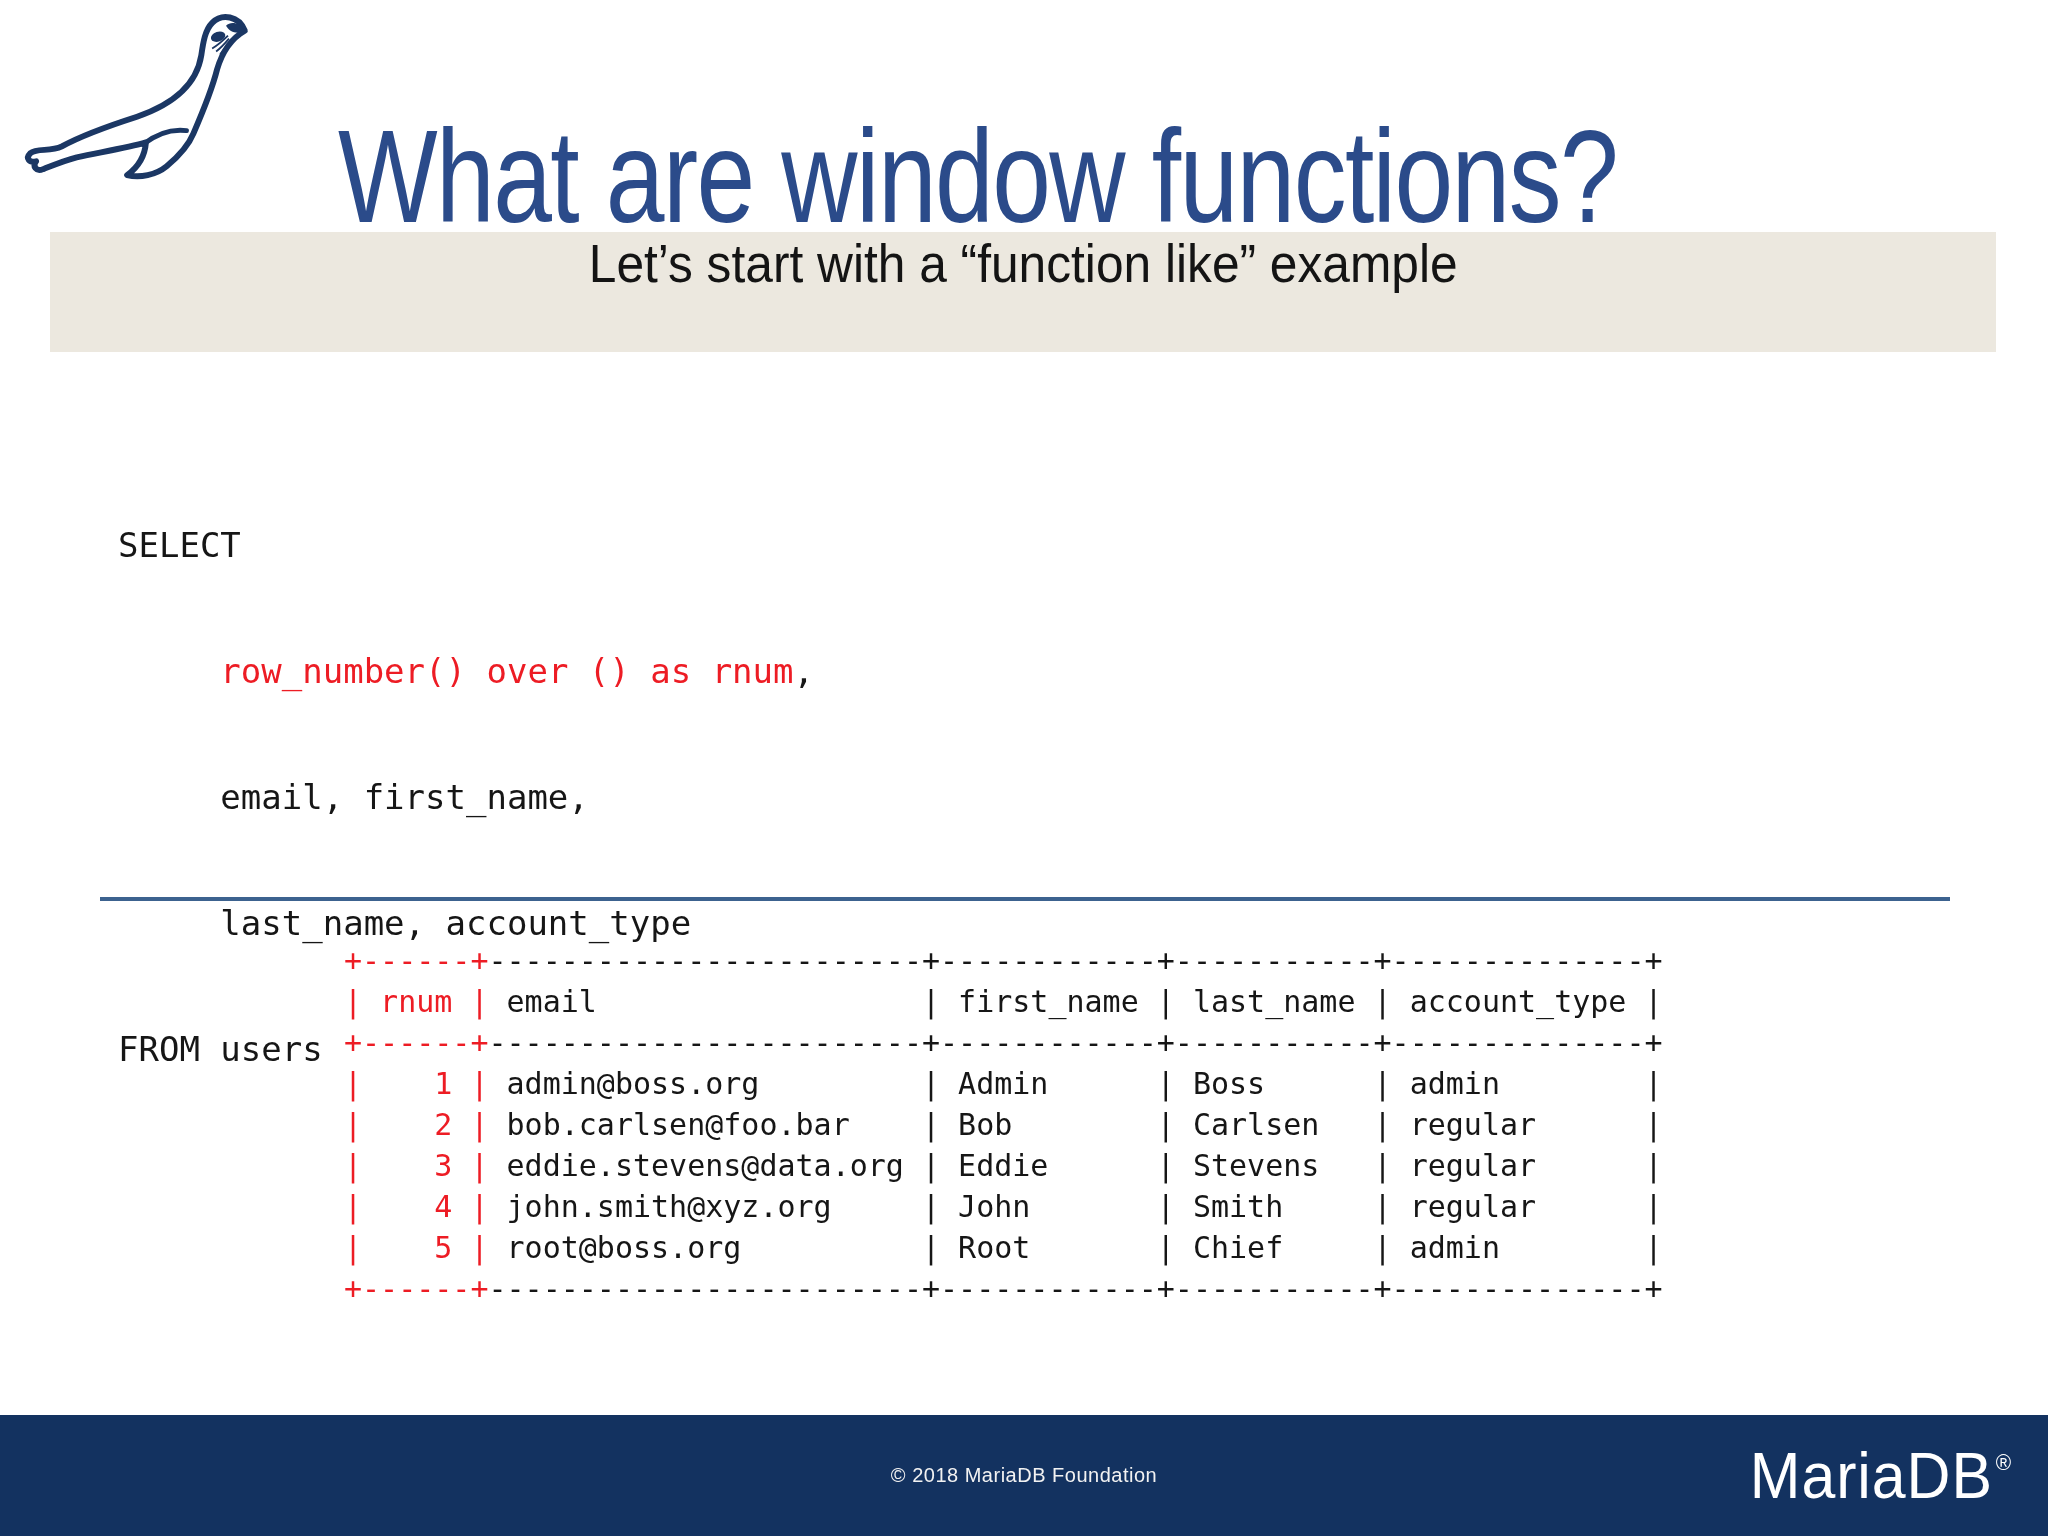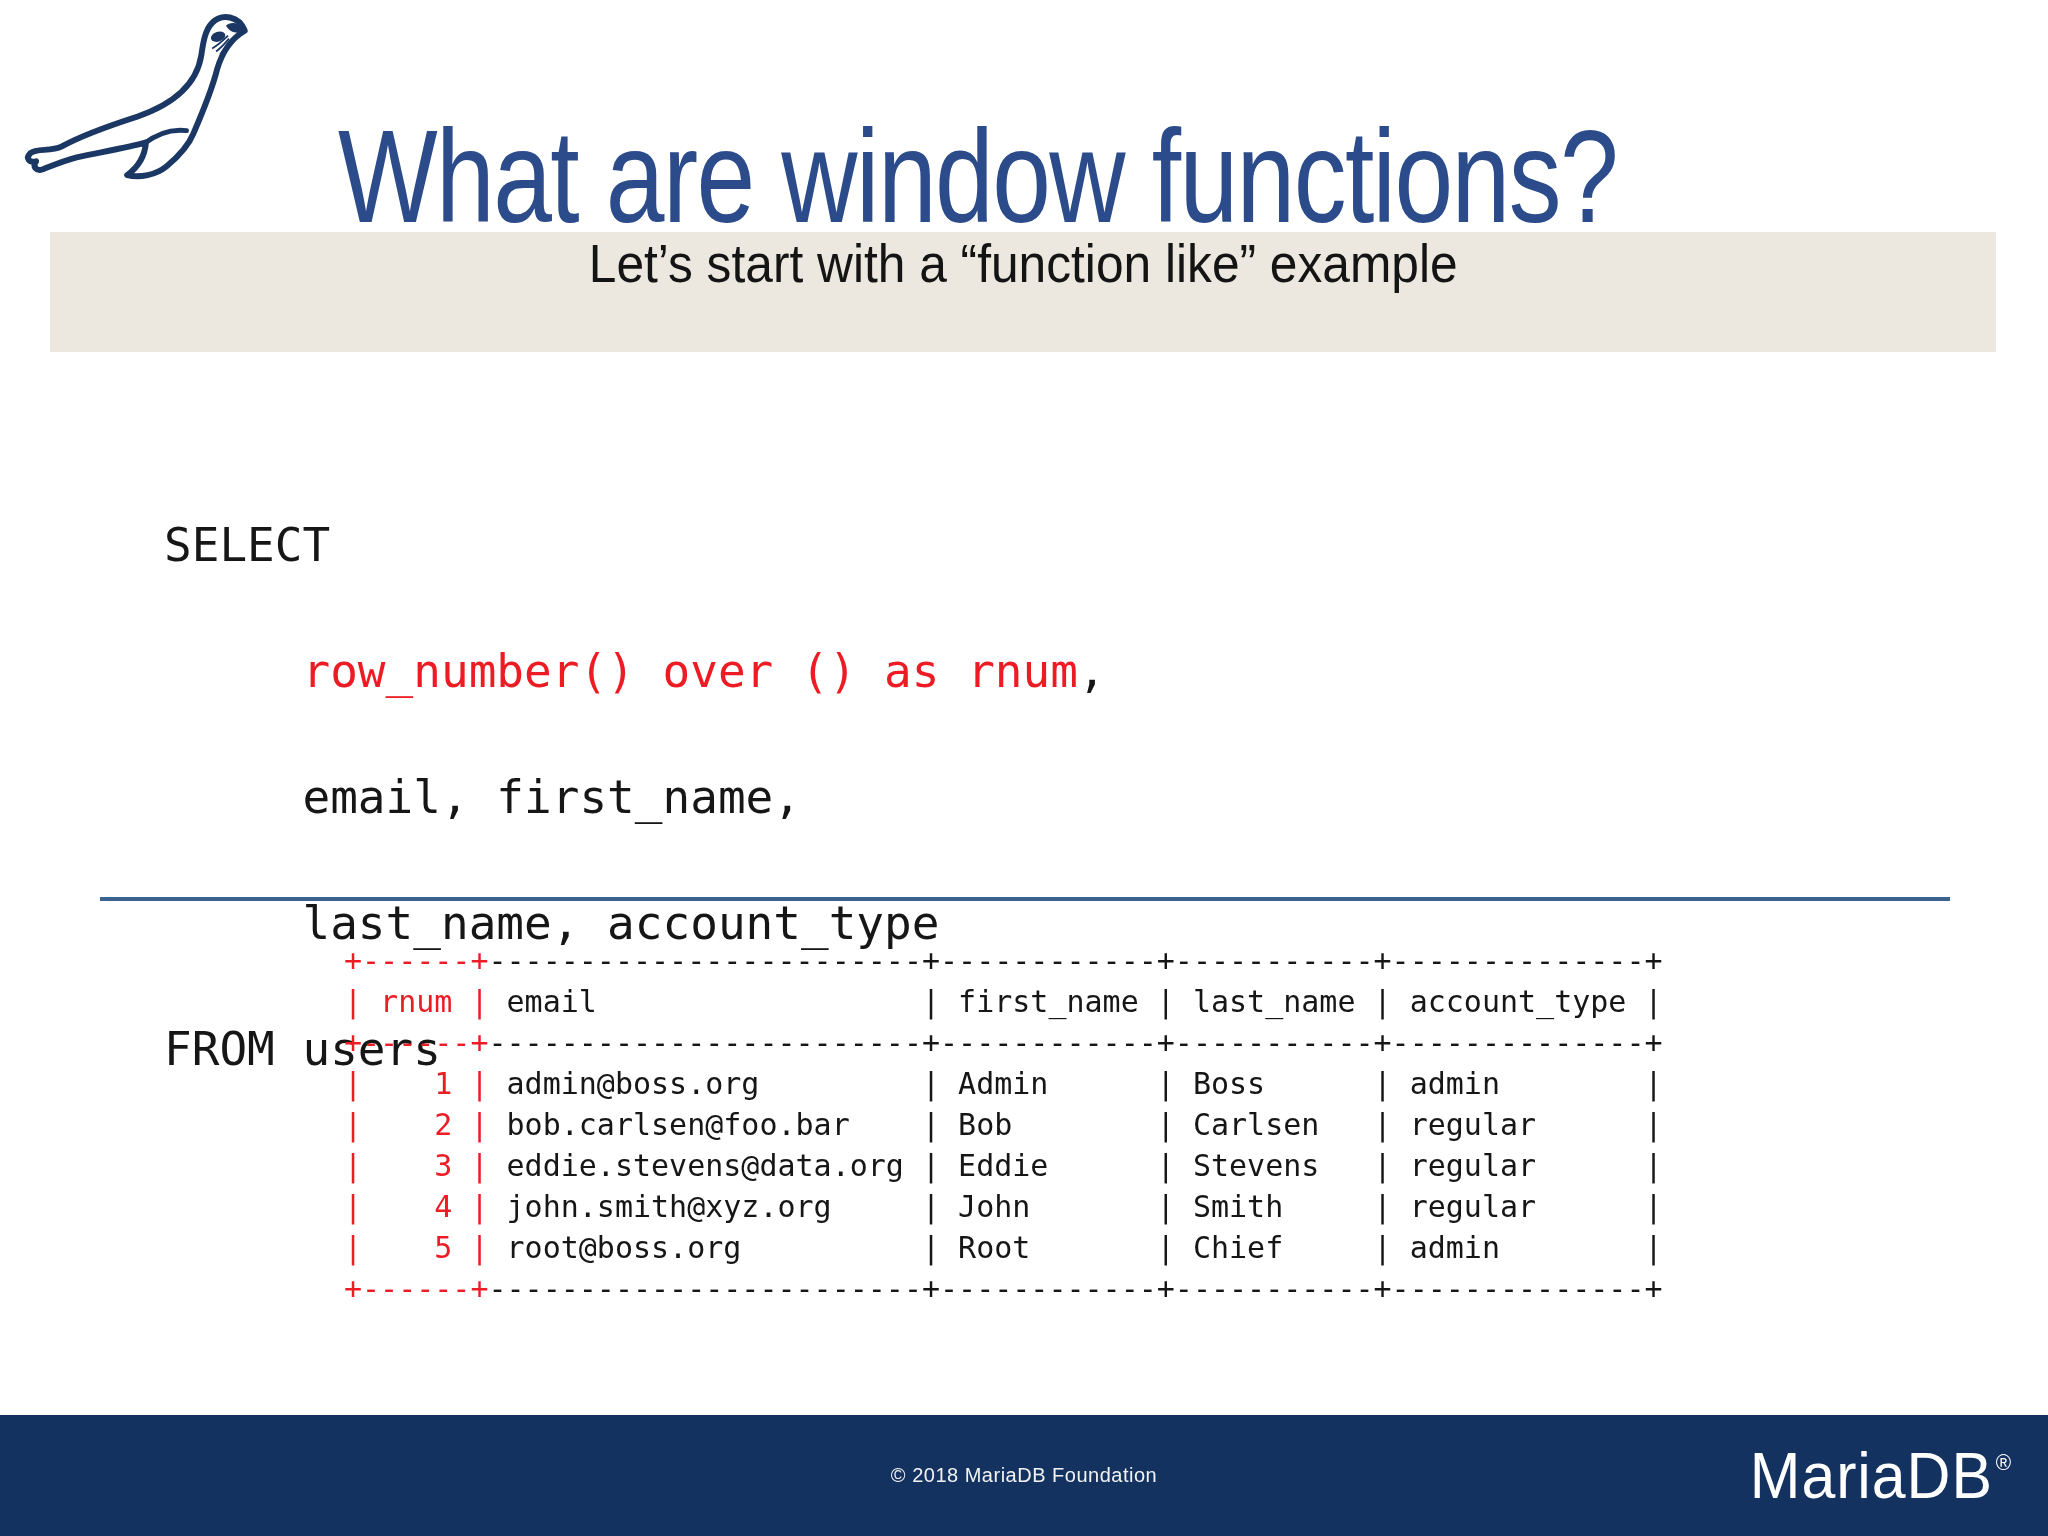--- a/index.html
+++ b/index.html
@@ -26,22 +26,22 @@
     display:flex;align-items:flex-start;justify-content:center;
   }
   .banner-text{
     font-size:54px;color:#141414;white-space:nowrap;
     transform:scaleX(0.92);transform-origin:center center;
   }
   
   .sql{
     position:absolute;left:118px;top:440px;
     font-family:"DejaVu Sans Mono",monospace;
-    font-size:46px;line-height:42px;
-    color:#161616;white-space:pre;margin-left:46px;
+    font-size:34px;line-height:42px;
+    color:#161616;white-space:pre;
   }
   .red{color:var(--accent-red,#ed1c24);}
   
   .divider{position:absolute;left:100px;top:897px;width:1850px;height:4px;background:var(--divider-blue,#3c628f);}
   
   .result{
     position:absolute;left:344px;top:940px;
     font-family:"DejaVu Sans Mono",monospace;
     font-size:30px;line-height:41px;
     color:#161616;white-space:pre;

